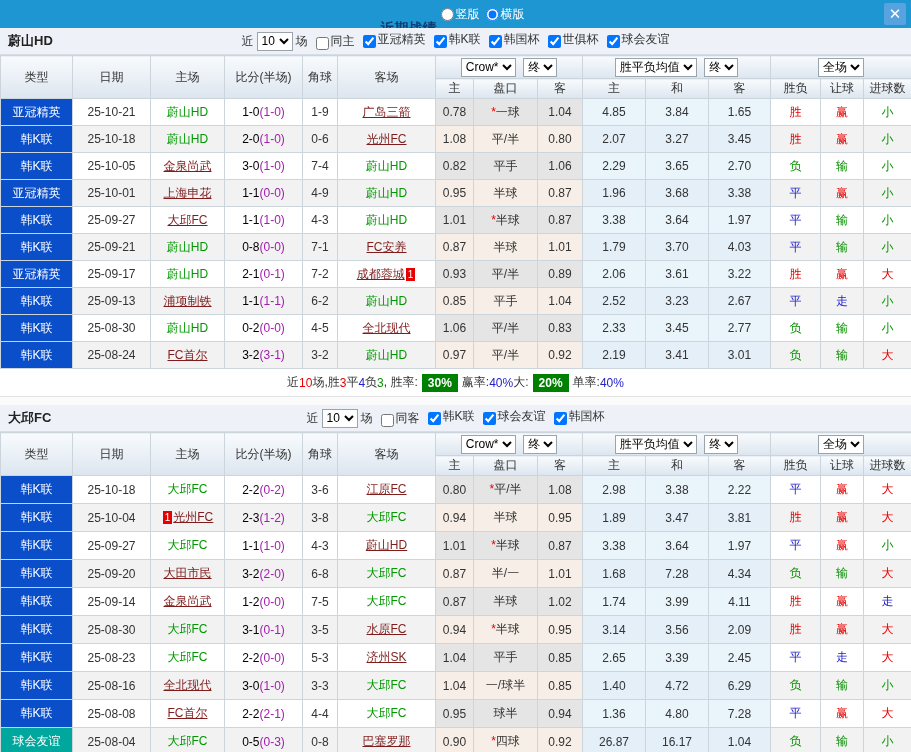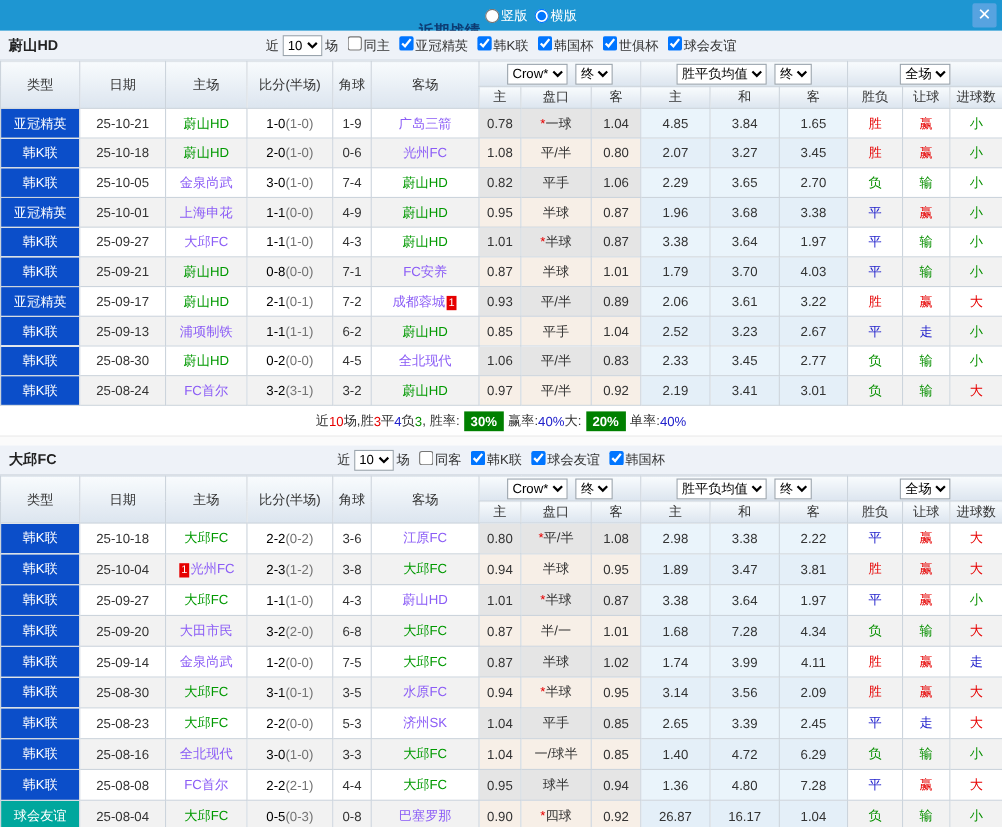--- a/index.html
+++ b/index.html
@@ -16,21 +16,21 @@
   .close-btn { position:absolute; right:5px; top:3px; width:22px; height:22px; background:#57a3e0; border-radius:2px;
                color:#fff; font-size:15px; font-weight:bold; line-height:22px; text-align:center; cursor:pointer; }
 
   
   .sec-head { height:27px; background:#eef2f8; border-bottom:1px solid #d6dde5; position:relative; display:flex; align-items:center; }
   .team-title { font-size:13px; font-weight:bold; color:#222; padding-left:8px; }
   .filters { position:absolute; left:50%; transform:translateX(-50%); display:flex; align-items:center;
              font-size:12px; color:#333; white-space:nowrap; }
   .filters select { font-size:12px; height:19px; border:1px solid #9aa4ad; background:#fff; margin:0 3px; }
   .filters input[type=checkbox] { margin:0 2px 0 8px; vertical-align:middle; }
-  .filters label { display:inline-flex; align-items:flex-start; cursor:pointer; }
+  .filters label { display:inline-flex; align-items:flex-end; cursor:pointer; }
 
   
   table { table-layout:fixed; border-collapse:collapse; width:911px; font-size:12px; }
   th,td { border:1px solid #ccd4dc; text-align:center; padding:0; overflow:hidden; white-space:nowrap; }
   thead th { background:linear-gradient(#f8fbfd,#dce5ef); color:#333; font-weight:normal; font-size:12px; }
   thead tr.selrow th { height:23px; }
   thead tr.lblrow th { height:20px; }
   thead select { font-size:12px; height:19px; border:1px solid #9aa4ad; background:#fff; margin:0 2px; }
   tbody td { height:27px; color:#333; }
   .t2 tbody td { height:28px; }
@@ -38,23 +38,23 @@
   .type-blue { background:#0b4ec9; color:#fff; }
   .type-teal { background:#00a79d; color:#fff; }
   .odds { background:#e5e5e5; }
   .avg  { background:#eaf4fb; }
   .row-odd  .plain { background:#fff; }
   .row-even .plain { background:#f2f2f2; }
   .row-even .odds  { background:#f7efe7; }
   .row-even .avg   { background:#e4eff8; }
 
   .team-self  { color:#009900; }
-  .team-other { color:#8b5cf6; }
+  .team-other { color:#7f1d1d;text-decoration:underline; }
   .score { color:#000000; }
-  .half  { color:#737373; }
+  .half  { color:#a21caf; }
   .card  { display:inline-block; background:#e60000; color:#fff; font-size:10px; line-height:13px; padding:0 2px; margin:0 1px; }
   .star  { color:#e60000; }
   .c-k { color:#333; } .c-r { color:#e60000; } .c-b { color:#2222cc; } .c-g { color:#089000; }
 
   
   .summary { height:28px; display:flex; align-items:center; justify-content:center; font-size:12px; color:#333;
              border-bottom:1px solid #e4e4e4; background:#fff; }
   .summary .badge { background:#008000; color:#fff; font-weight:bold; padding:2px 6px; margin:0 4px; }
   .spacer { height:8px; background:#fbfbfb; }
 </style>

